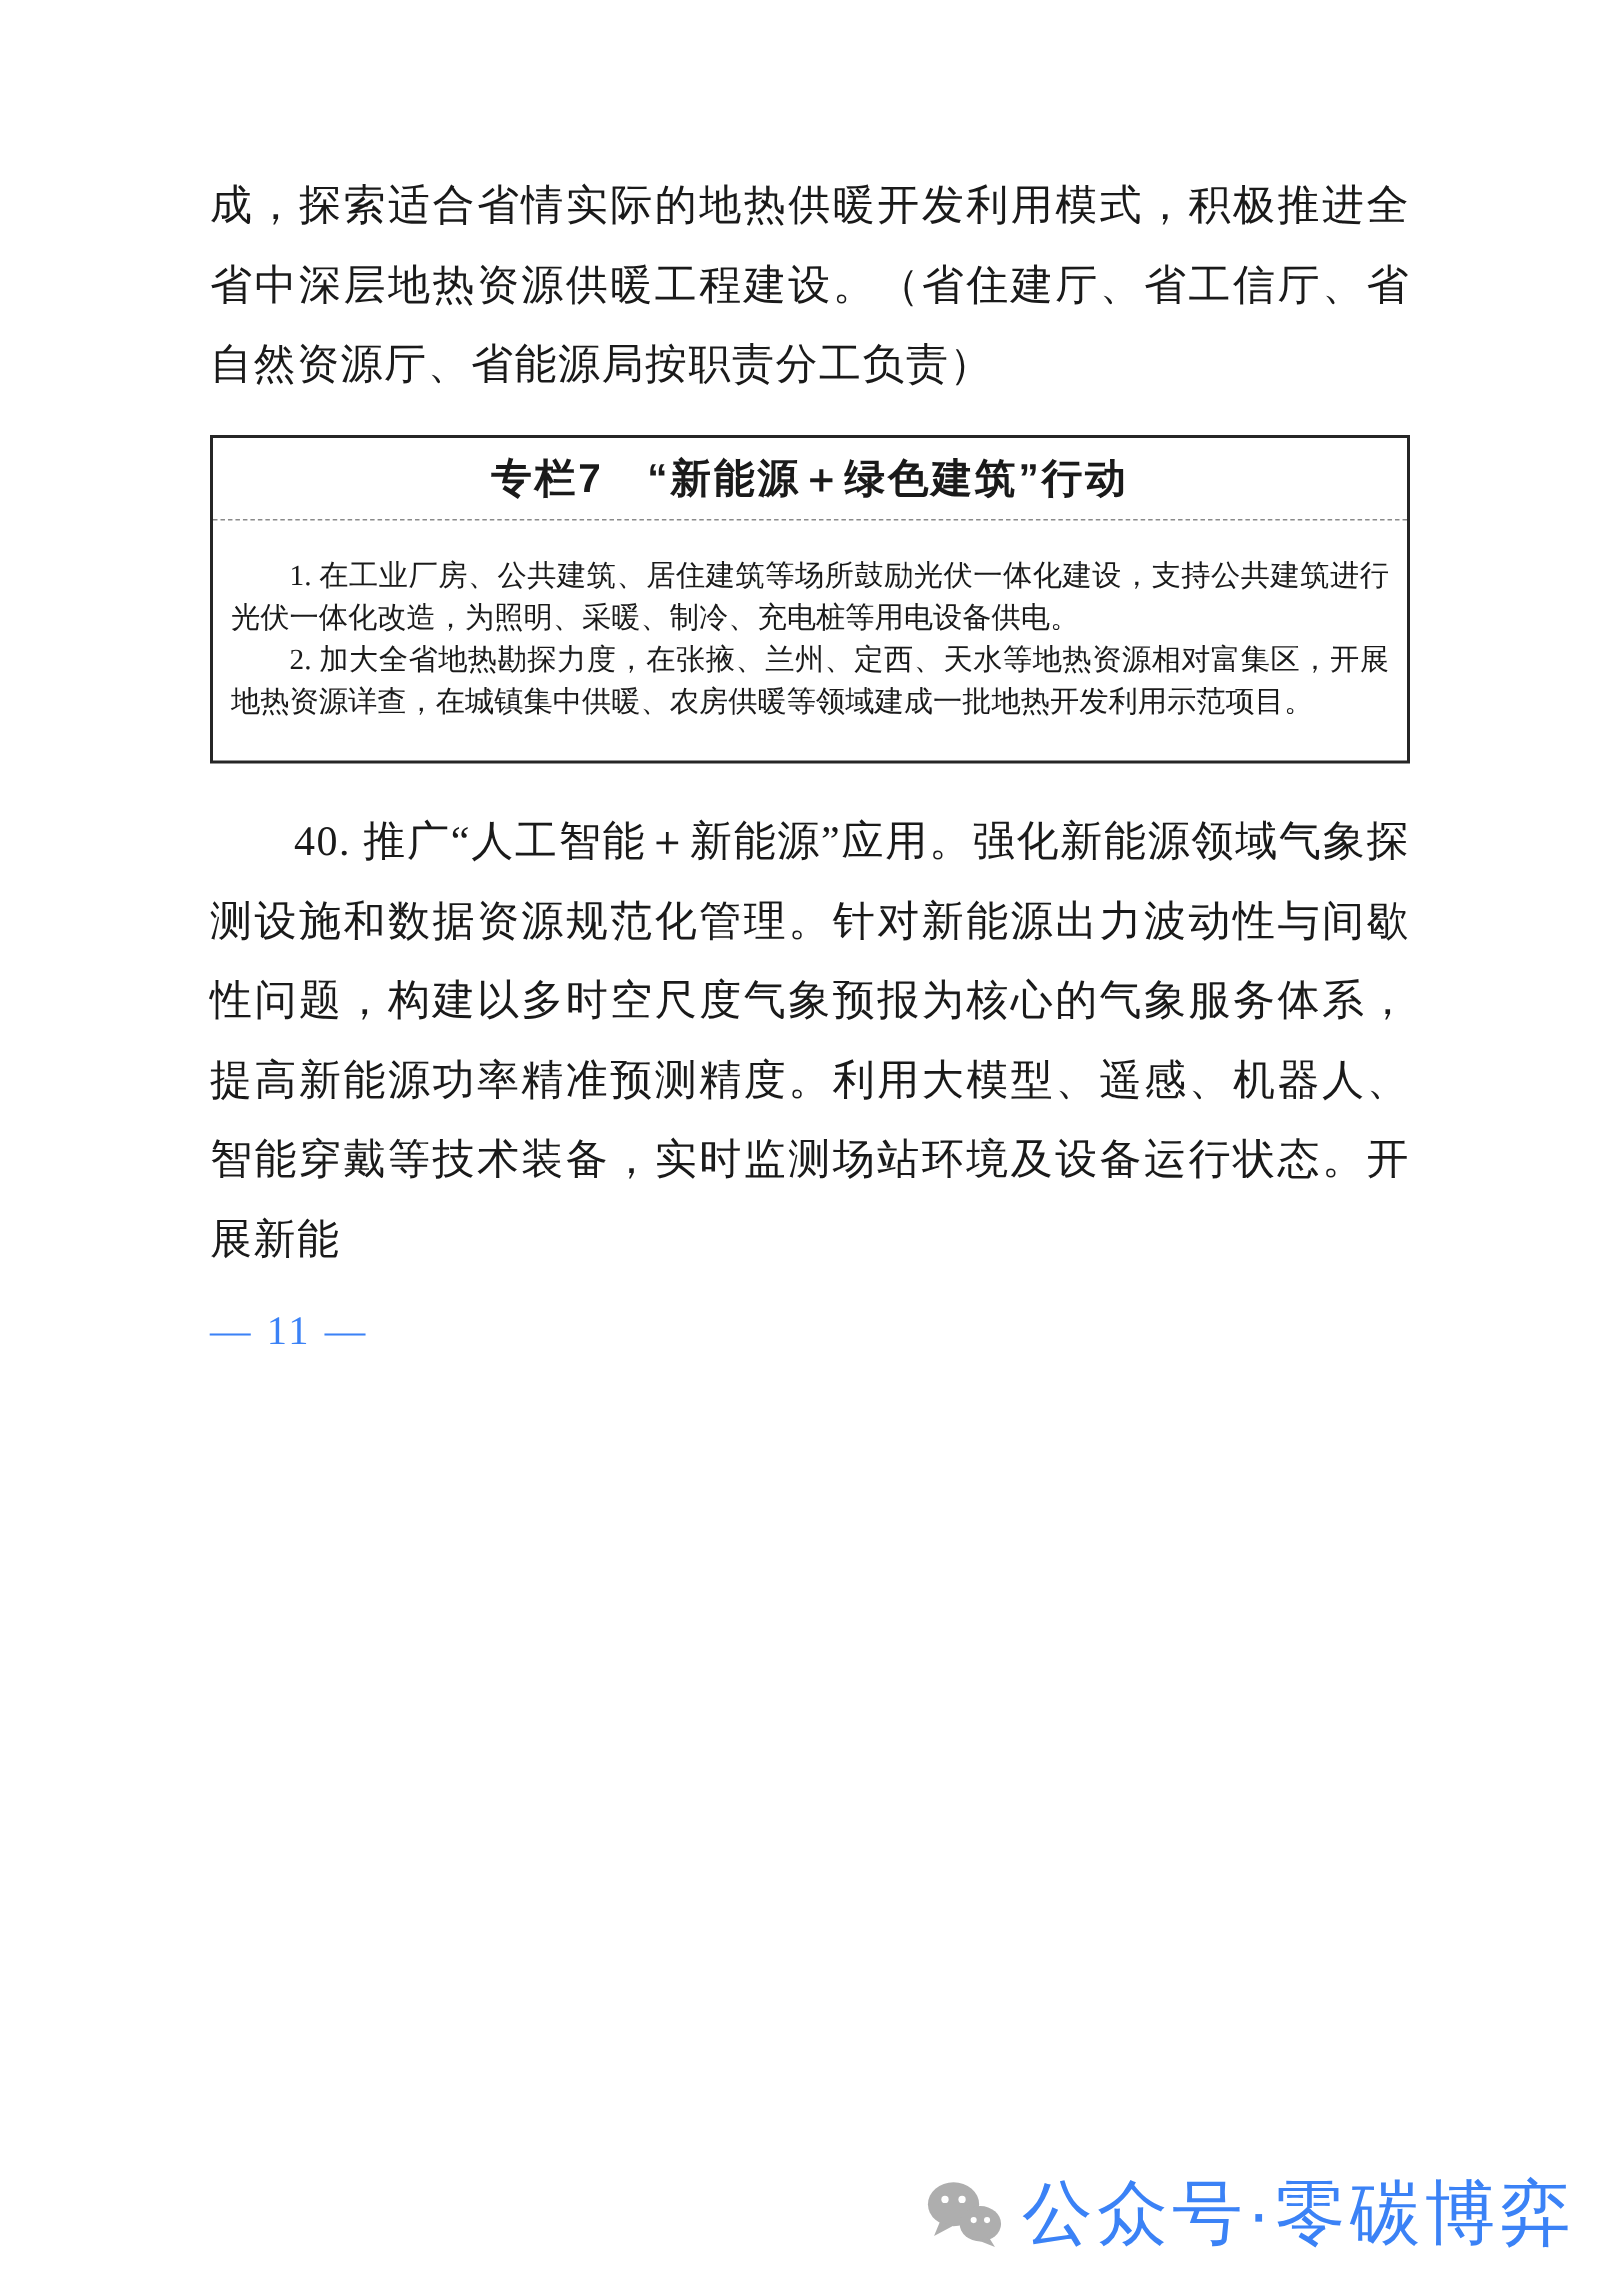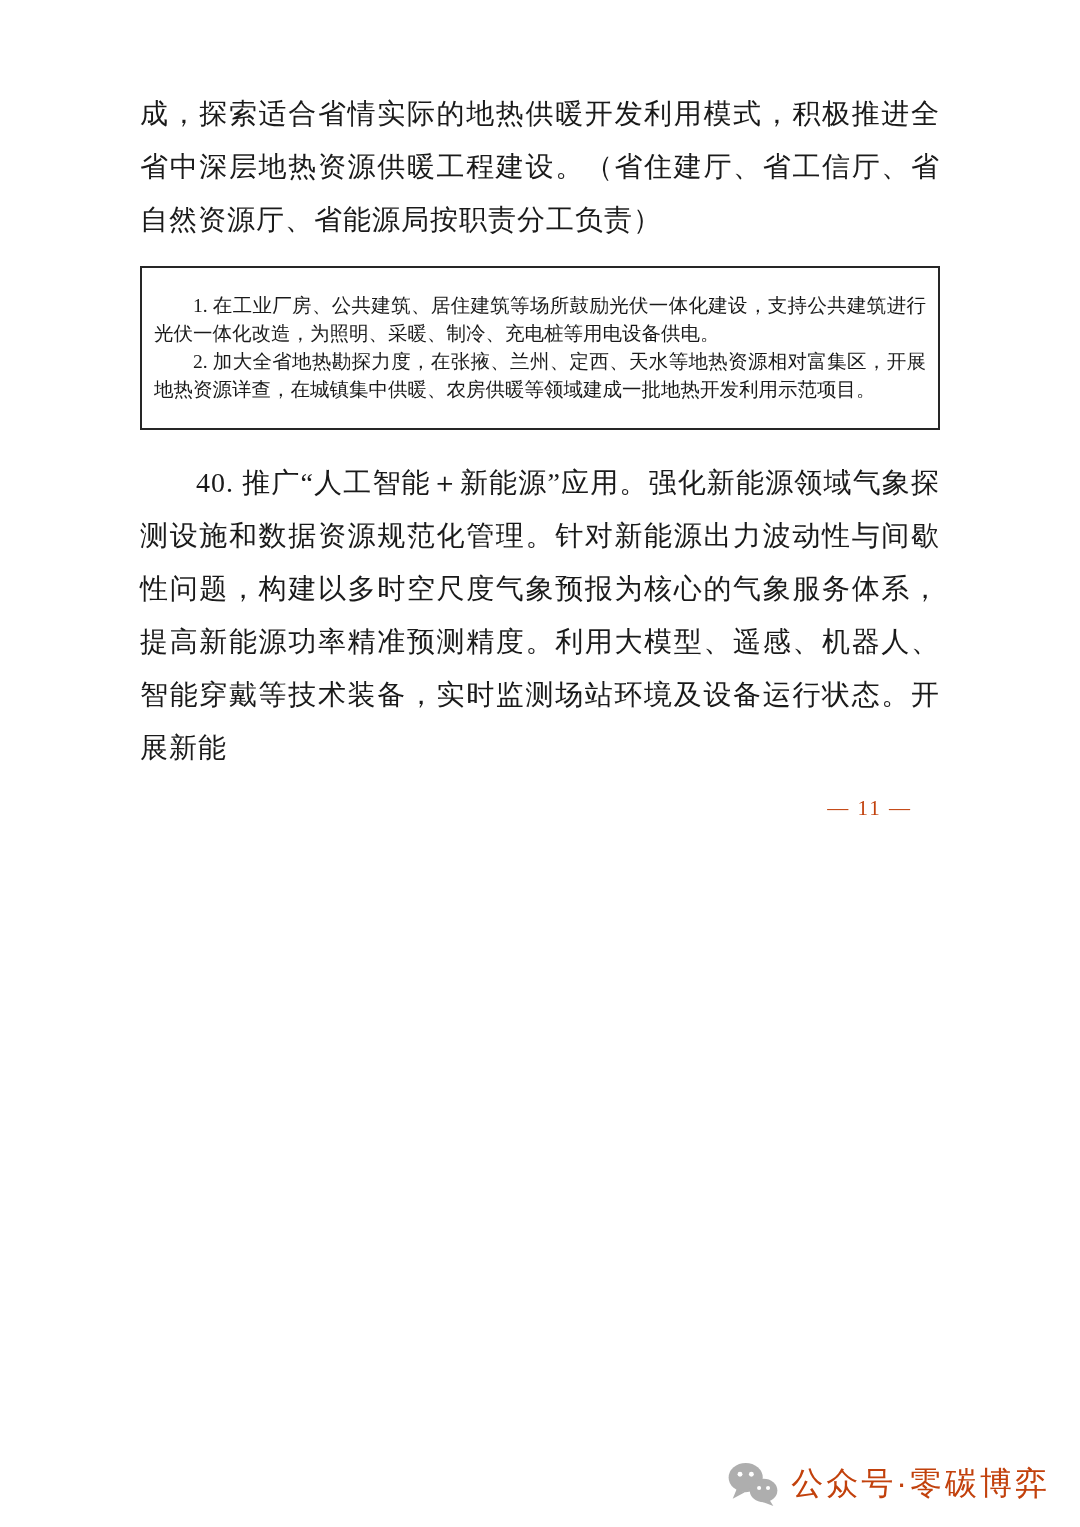--- a/index.html
+++ b/index.html
@@ -11,21 +11,21 @@
     position: relative;
     width: 1080px;
     height: 1527px;
     background: #ffffff;
     overflow: hidden;
     font-family: "Liberation Serif", "DejaVu Serif", serif;
     color: #1a1a1a;
   }
   .content {
     margin: 0 140px;
-    padding-top: 87px;
+    padding-top: 111px;
     width: 800px;
   }
   .body-para {
     margin: 0;
     font-size: 28px;
     line-height: 53px;
     text-align: justify;
     text-justify: inter-character;
     letter-spacing: 1px;
   }
@@ -51,53 +51,53 @@
     margin: 0;
     font-size: 19.5px;
     line-height: 28px;
     text-align: justify;
     text-justify: inter-character;
     text-indent: 2em;
   }
 
   .page-number {
     margin-top: 8px;
-    font-size: 21px;
+    font-size: 27px;
     line-height: 52px;
-    text-align: right;
     padding-right: 28px; 
-    color: #c2410c;
+    color: #3b82f6;
     letter-spacing: 2px;
   }
 
   .watermark {
     position: absolute;
     right: 30px;
     bottom: 20px;
     display: flex;
     align-items: center;
     gap: 12px;
   }
   .wm-text {
-    font-size: 32px;
-    color: #c2410c;
+    font-size: 47px;
+    color: #3b82f6;
     letter-spacing: 3px;
     font-family: "Liberation Sans", "DejaVu Sans", sans-serif;
   }
   .wechat-svg { display: block; }
 </style>
 </head>
 <body>
 
 <div class="page">
   <div class="content">
 
     <p class="body-para">成，探索适合省情实际的地热供暖开发利用模式，积极推进全省中深层地热资源供暖工程建设。（省住建厅、省工信厅、省自然资源厅、省能源局按职责分工负责）</p>
 
     <div class="callout-box">
+      <div class="box-title">专栏7　“新能源＋绿色建筑”行动</div>
       <div class="box-body">
         <p class="box-para">1. 在工业厂房、公共建筑、居住建筑等场所鼓励光伏一体化建设，支持公共建筑进行光伏一体化改造，为照明、采暖、制冷、充电桩等用电设备供电。</p>
         <p class="box-para">2. 加大全省地热勘探力度，在张掖、兰州、定西、天水等地热资源相对富集区，开展地热资源详查，在城镇集中供暖、农房供暖等领域建成一批地热开发利用示范项目。</p>
       </div>
     </div>
 
 
 
     <p class="body-para indent">40. 推广“人工智能＋新能源”应用。强化新能源领域气象探测设施和数据资源规范化管理。针对新能源出力波动性与间歇性问题，构建以多时空尺度气象预报为核心的气象服务体系，提高新能源功率精准预测精度。利用大模型、遥感、机器人、智能穿戴等技术装备，实时监测场站环境及设备运行状态。开展新能</p>
 

